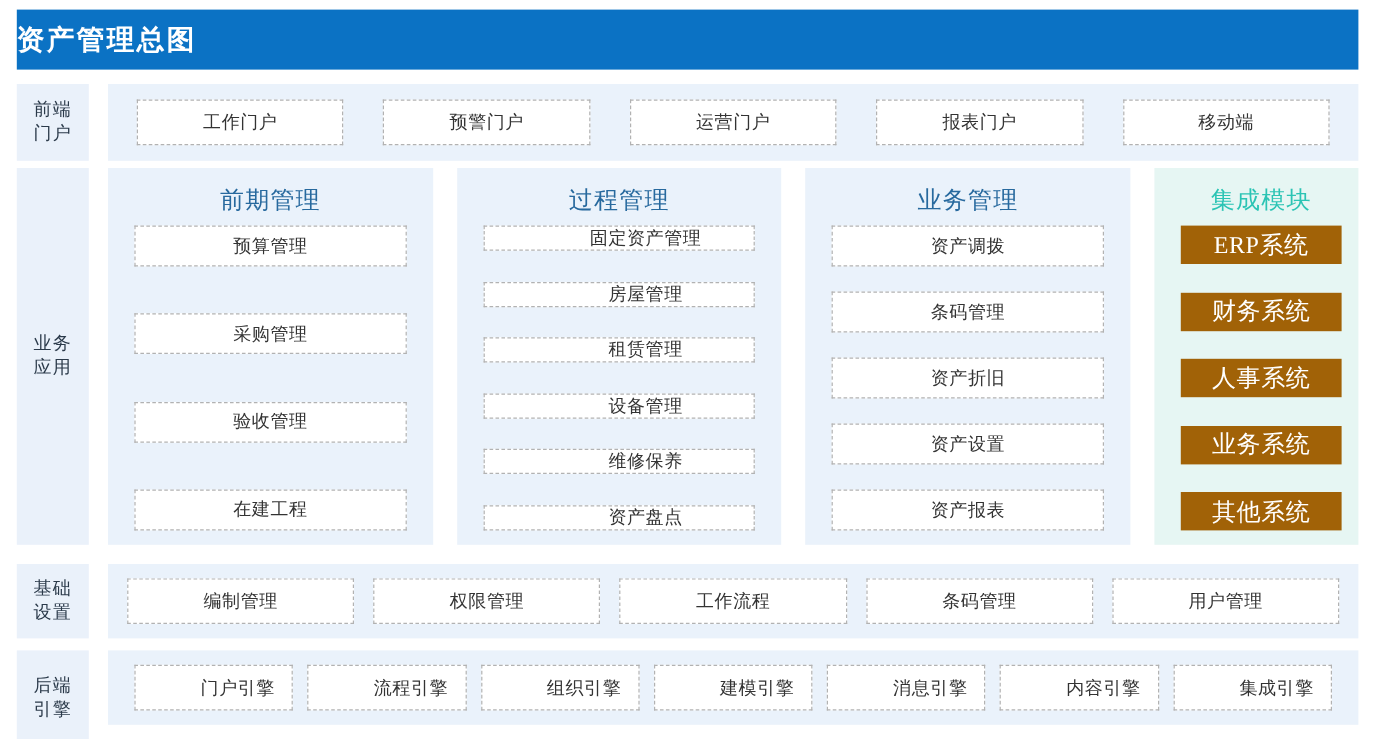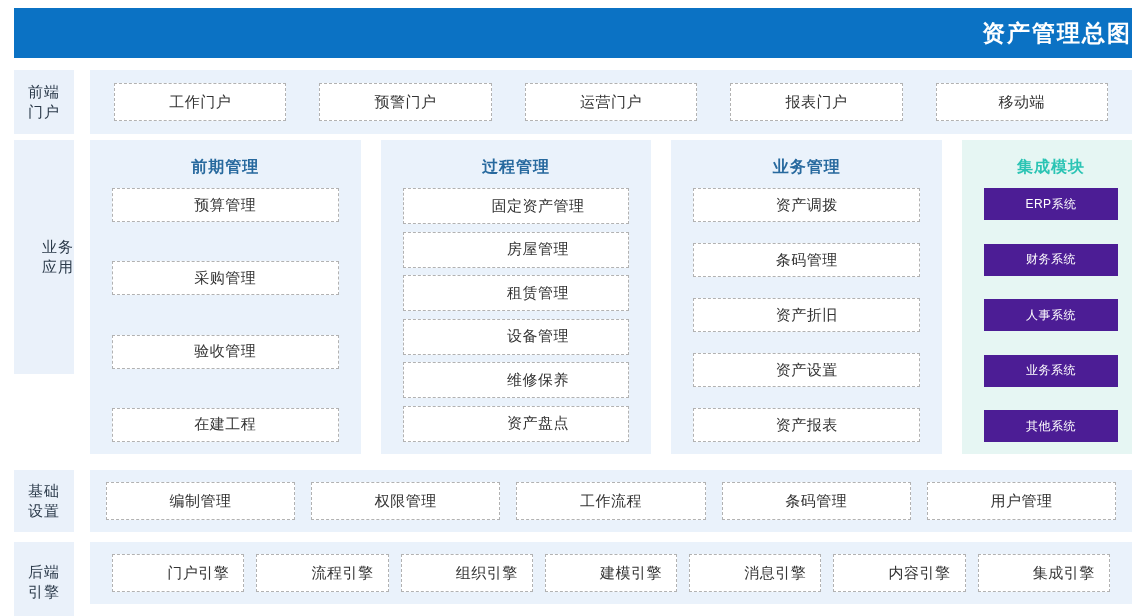--- a/index.html
+++ b/index.html
@@ -9,21 +9,21 @@
     font-family: "Liberation Sans", "DejaVu Sans", sans-serif;
     overflow: hidden;
   }
   #root { width: 1146px; height: 616px; position: relative; background:#fff; }
 
   
   .titlebar {
     position: absolute; left: 14px; top: 8px;
     width: 1118px; height: 50px;
     background: #0b72c4;
-    display: flex; align-items: center; justify-content: flex-end;
+    display: flex; align-items: center; justify-content: flex-start;
   }
   .titlebar .t {
     color: #ffffff; font-size: 23px; font-weight: 600; letter-spacing: 2px;
   }
 
   
   .row { position: absolute; left: 0; }
   .sidelabel {
     position: absolute; left: 14px;
     width: 60px;
@@ -52,50 +52,50 @@
   #row-portal .panel { left: 90px; top: 70px; width: 1042px; height: 64px; }
   #row-portal .sidelabel { top: 70px; height: 64px; }
   .portal-strip {
     position: absolute; left: 90px; top: 70px; width: 1042px; height: 64px;
     display: flex; align-items: center; 
     padding: 0 24px; gap: 33px;
   }
   .portal-strip .chip { flex: 1 1 0; height: 38px; }
 
   
-  #row-biz .sidelabel { top: 140px; height: 234px; justify-content: flex-end; }
+  #row-biz .sidelabel { top: 140px; height: 314px; }
   .biz-area {
     position: absolute; left: 90px; top: 140px; width: 1042px; height: 314px;
     display: flex; gap: 20px;
   }
   .bizcol {
     background: #eaf2fb;
     padding: 10px 22px 12px 22px;
     display: flex; flex-direction: column;
   }
   .bizcol.c1 { width: 274px; }
   .bizcol.c2 { width: 274px; }
   .bizcol.c3 { width: 274px; }
   .bizcol.c4 { width: 172px; background: #e6f6f3; padding-right: 14px; }
 
   .colhead {
-    text-align: center; font-size: 16px; font-weight: bold;
+    text-align: center; font-size: 20px; font-weight: normal;
     color: #27699e; letter-spacing: 1px;
     height: 34px; line-height: 34px; margin-bottom: 4px;
   }
   .bizcol.c4 .colhead { color: #2bc4b4; }
 
   .collist { flex: 1; display: flex; flex-direction: column; justify-content: space-between; }
   .collist .chip { height: 34px; }
-  .bizcol.c2 .collist .chip { height: 36px; padding-left: 44px; }
+  .bizcol.c2 .collist .chip { height: 21px; padding-left: 44px; }
 
   .tealbtn {
-    background: #4c1d95; color: #ffffff;
+    background: #a16207; color: #ffffff;
     display: flex; align-items: center; justify-content: center;
-    font-size: 12px; height: 32px; letter-spacing: 0.5px;
+    font-size: 20px; height: 32px; letter-spacing: 0.5px; font-family: Liberation Serif, serif;
   }
 
   
   #row-base .sidelabel { top: 470px; height: 62px; }
   .base-strip {
     position: absolute; left: 90px; top: 470px; width: 1042px; height: 62px;
     background: #eaf2fb;
     display: flex; align-items: center; justify-content: space-between;
     padding: 0 16px; gap: 16px;
   }

